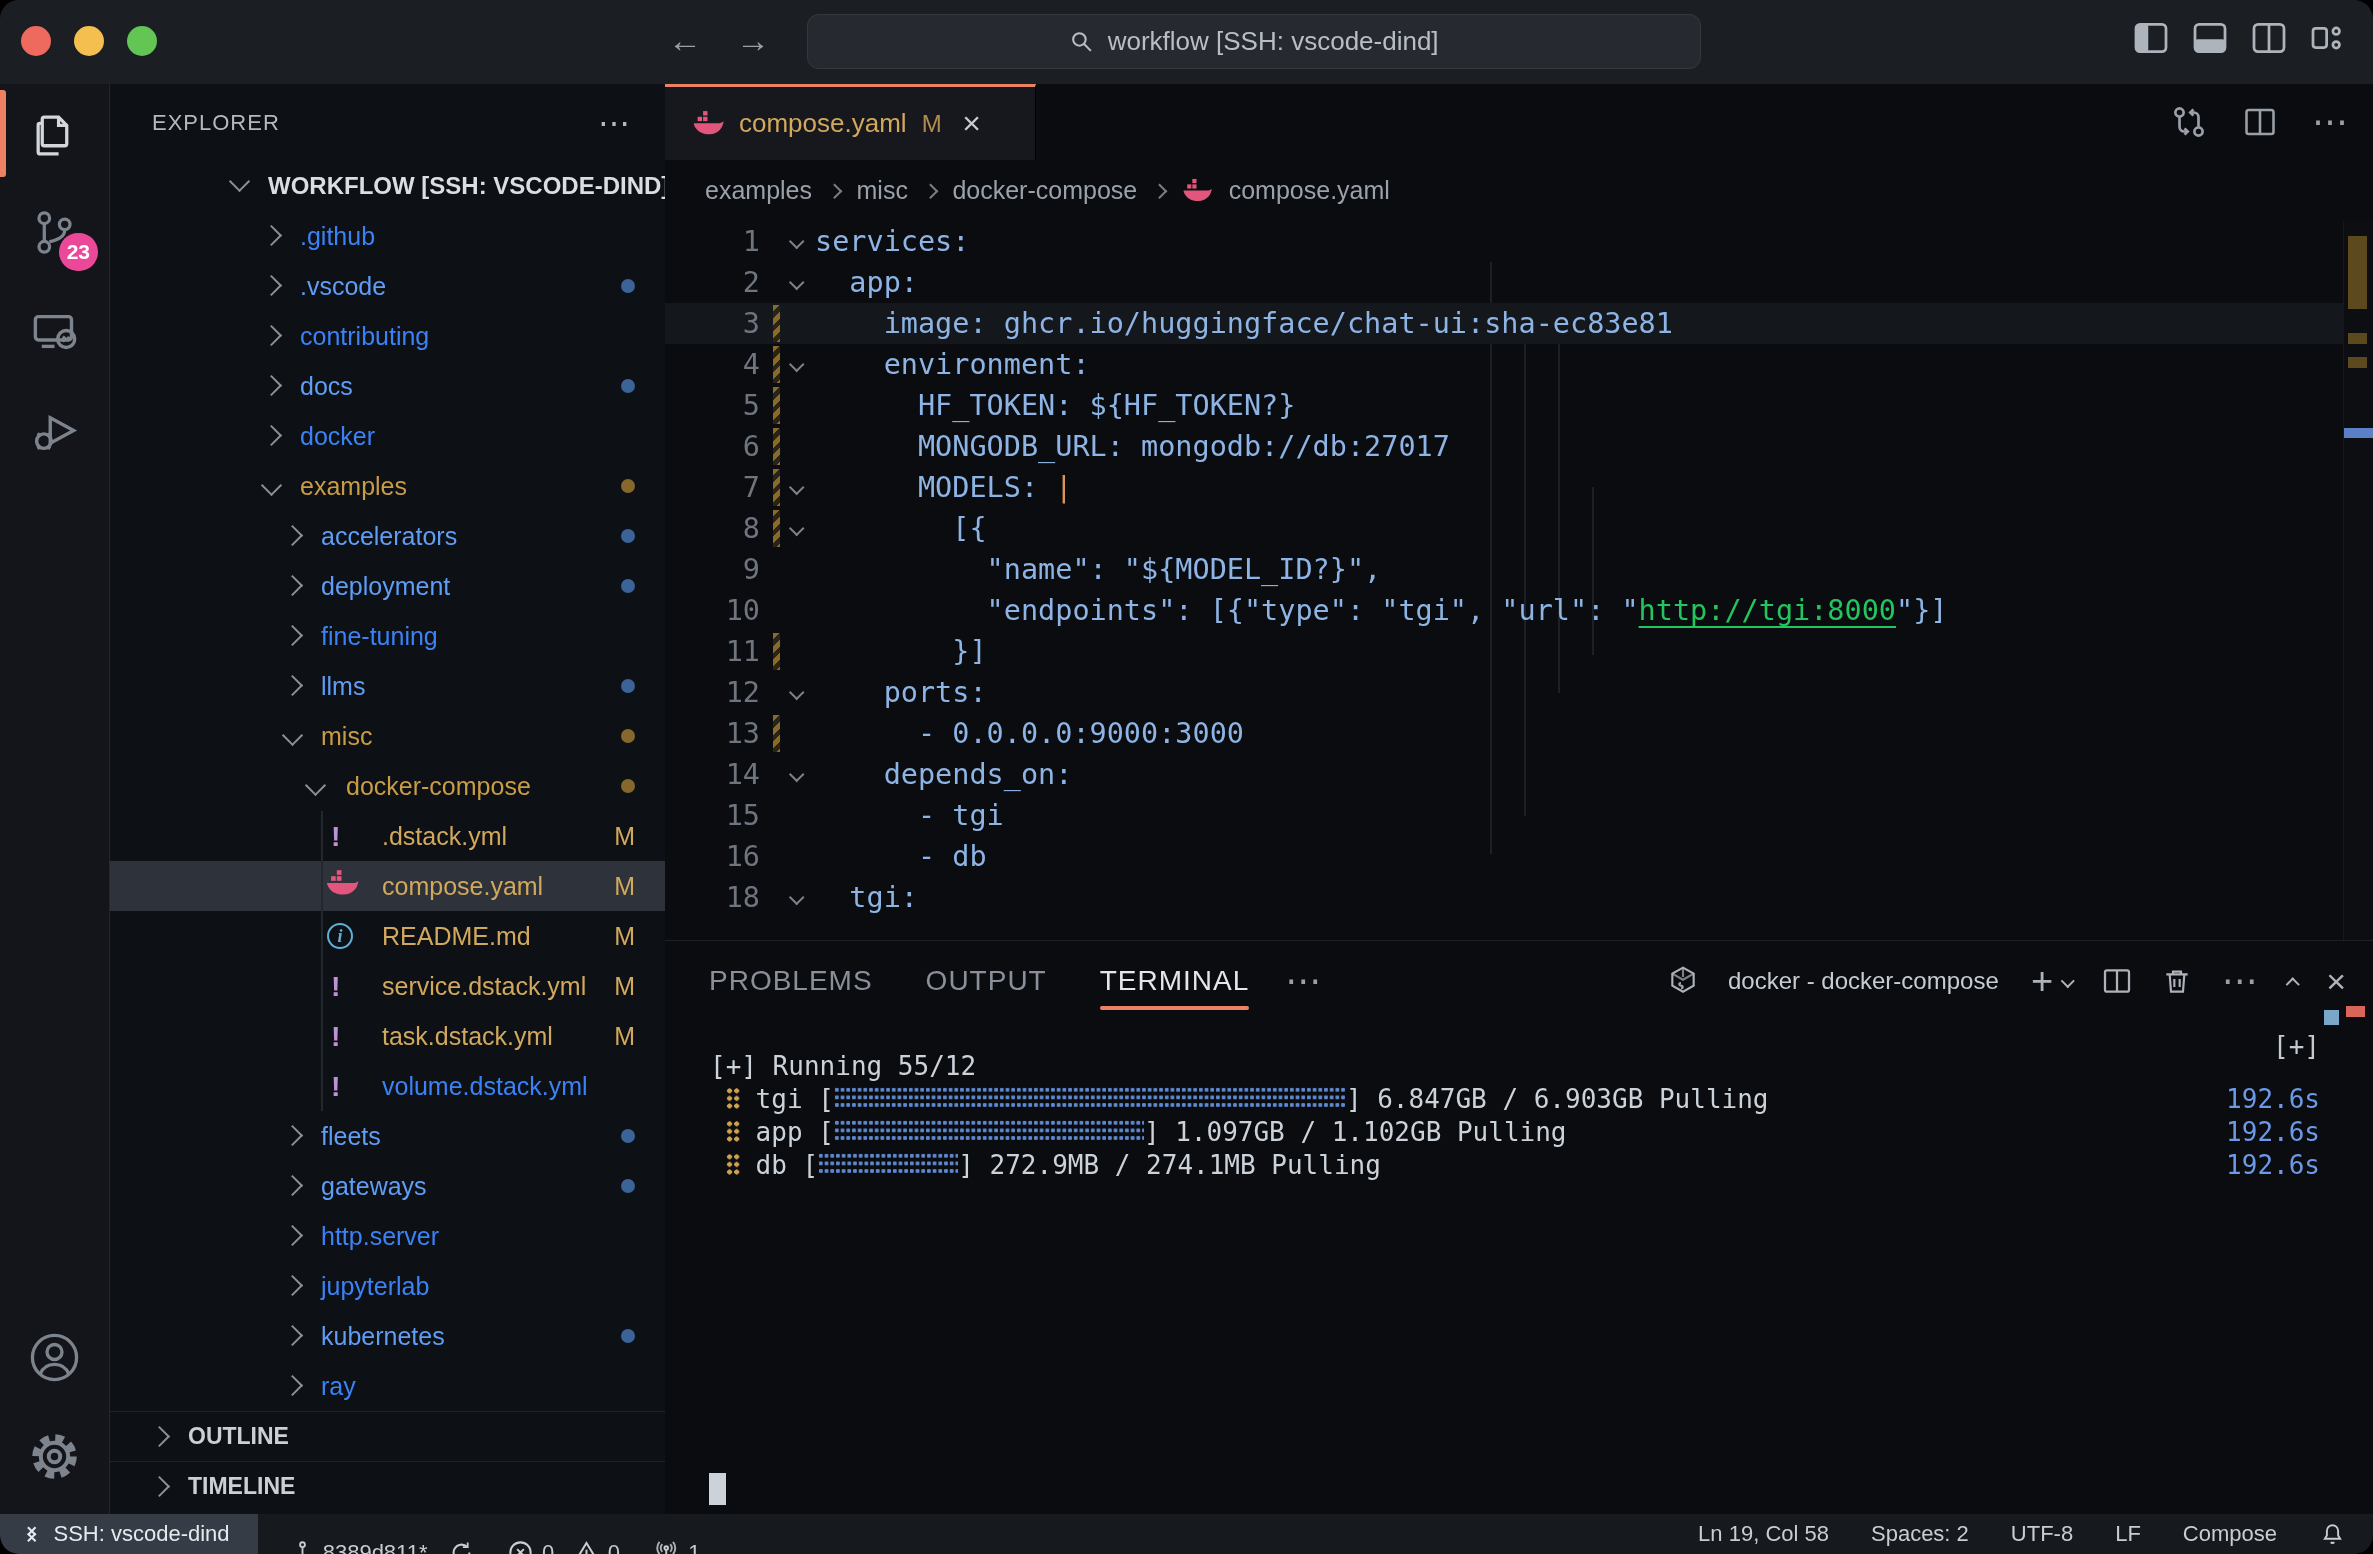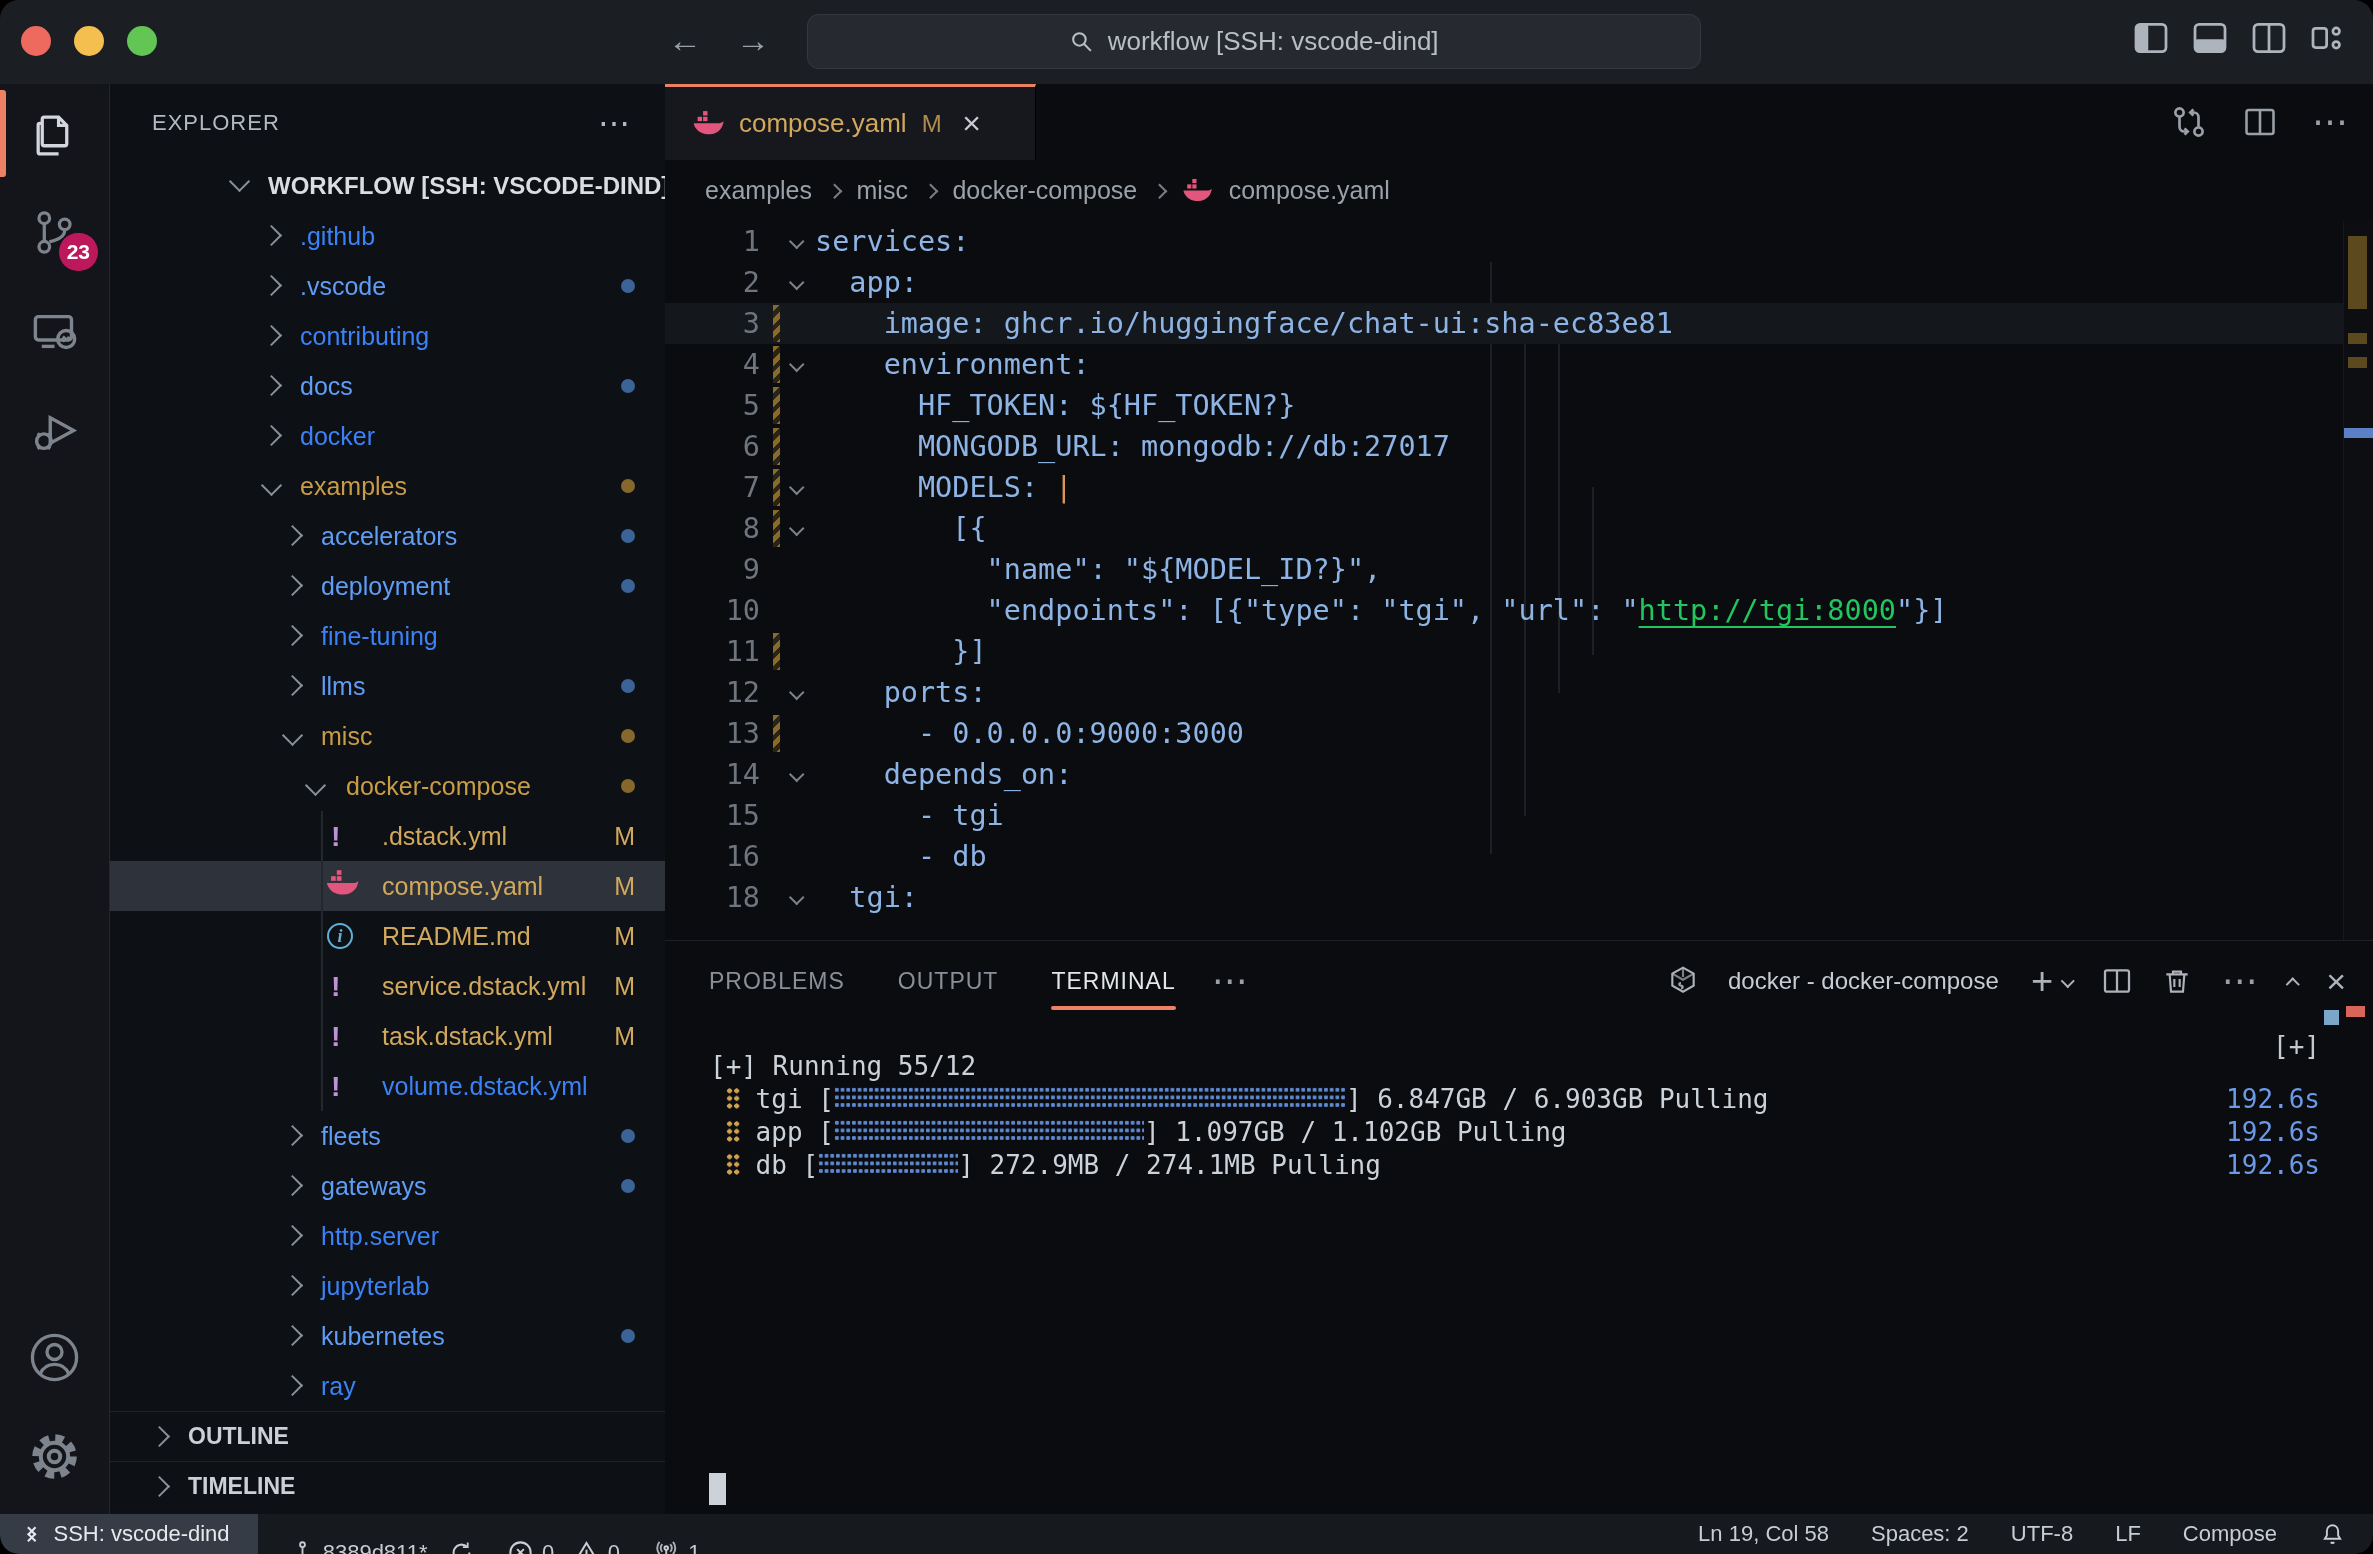--- a/index.html
+++ b/index.html
@@ -14,21 +14,21 @@
   .nav-arrows span { width:38px; text-align:center; }
   .searchbox { position:absolute; left:807px; top:14.3px; width:894px; height:55px; background:#26292f; border:1.9px solid #35393f; border-radius:11.4px; display:flex; align-items:center; justify-content:center; gap:13.3px; color:#b9bec6; font-size:26px; }
   .tb-icons { position:absolute; right:28.5px; top:23px; display:flex; gap:25px; align-items:center; }
   .tb-icons svg { display:block; }
 
   
   .main { position:absolute; top:84px; left:0; right:0; bottom:40px; display:flex; }
   .activitybar { width:110px; background:#13151a; border-right:1.9px solid #24272d; position:relative; }
   .ab-item { position:relative; height:99px; display:flex; align-items:center; justify-content:center; }
   .ab-ind { position:absolute; left:0; top:5.7px; bottom:5.7px; width:5.7px; background:#ec8263; border-radius:0 2.9px 2.9px 0; }
-  .ab-badge { position:absolute; right:11.4px; bottom:11.4px; min-width:38px; height:38px; border-radius:19px; background:#be185d; color:#fff; font-size:21px; font-weight:bold; display:flex; align-items:center; justify-content:center; padding:0 7.6px; }
+  .ab-badge { position:absolute; right:11.4px; bottom:11.4px; min-width:38px; height:38px; border-radius:19px; background:#ec4899; color:#fff; font-size:21px; font-weight:bold; display:flex; align-items:center; justify-content:center; padding:0 7.6px; }
   .ab-bottom { position:absolute; bottom:7.6px; left:0; width:100%; }
 
   .sidebar { width:555px; background:#0d1014; position:relative; color:#c9cdd4; }
   .sb-header { height:77px; display:flex; align-items:center; padding:0 32px 0 42px; }
   .sb-title { font-size:22px; letter-spacing:1px; color:#b4b9c0; }
   .sb-kebab { margin-left:auto; color:#b4b9c0; font-size:32px; letter-spacing:2.9px; }
   .row { position:relative; height:50px; display:flex; align-items:center; font-size:25px; white-space:nowrap; }
   .row.selected { background:#2e323a; }
   .root-row { font-weight:bold; font-size:24px; color:#dadde2; }
   .chev { width:15px; height:15px; border-right:2.9px solid #8a9099; border-bottom:2.9px solid #8a9099; display:inline-block; position:absolute; }
@@ -73,21 +73,21 @@
   .ctext { position:absolute; left:150px; }
   .tk-b { color:#8db4e4; } .tk-o { color:#dd9457; } .tk-l { color:#22c55e; text-decoration:underline; text-underline-offset:5.7px; }
   .iguide { position:absolute; width:1.9px; background:#1d2127; }
   .ruler { position:absolute; right:0; top:0; bottom:0; width:30px; background:#0c0e12; border-left:1.9px solid #15181d; }
   .ruler .rb { position:absolute; left:3.8px; width:19px; background:#5c4a1e; }
   .ruler .rcursor { position:absolute; left:0; width:30px; height:9.5px; background:#5b80c5; }
 
   
   .panel { height:574px; border-top:1.9px solid #1d2127; position:relative; background:#0a0c0f; }
   .panel-header { height:80px; display:flex; align-items:center; padding:0 28.5px 0 44px; position:relative; }
-  .ptab { font-size:23px; letter-spacing:1px; color:#8a9099; margin-right:53px; position:relative; height:80px; display:flex; align-items:center; }
+  .ptab { font-size:28px; letter-spacing:1px; color:#8a9099; margin-right:53px; position:relative; height:80px; display:flex; align-items:center; }
   .ptab.active { color:#e4e7ea; }
   .ptab.active::after { content:""; position:absolute; bottom:11.4px; left:0; right:0; height:3.8px; background:#ec8263; border-radius:1.9px; }
   .panel-right { position:absolute; right:27px; top:0; height:80px; display:flex; align-items:center; gap:28.5px; color:#aeb3bb; }
   .pterm-title { font-size:24px; color:#c6ccd4; margin-right:3.8px; }
   .chev-s { width:9.5px; height:9.5px; border-right:2.4px solid #aeb3bb; border-bottom:2.4px solid #aeb3bb; display:inline-block; }
   .chev-s.down { transform:rotate(45deg); } .chev-s.up { transform:rotate(-135deg); margin-top:7.6px; }
   .plus { font-size:38px; font-weight:200; }
   .pclose { font-size:34px; }
 
   .term { position:absolute; top:80px; left:0; right:0; bottom:0; font-family:"DejaVu Sans Mono", monospace; font-size:26px; color:#ccd2da; }

